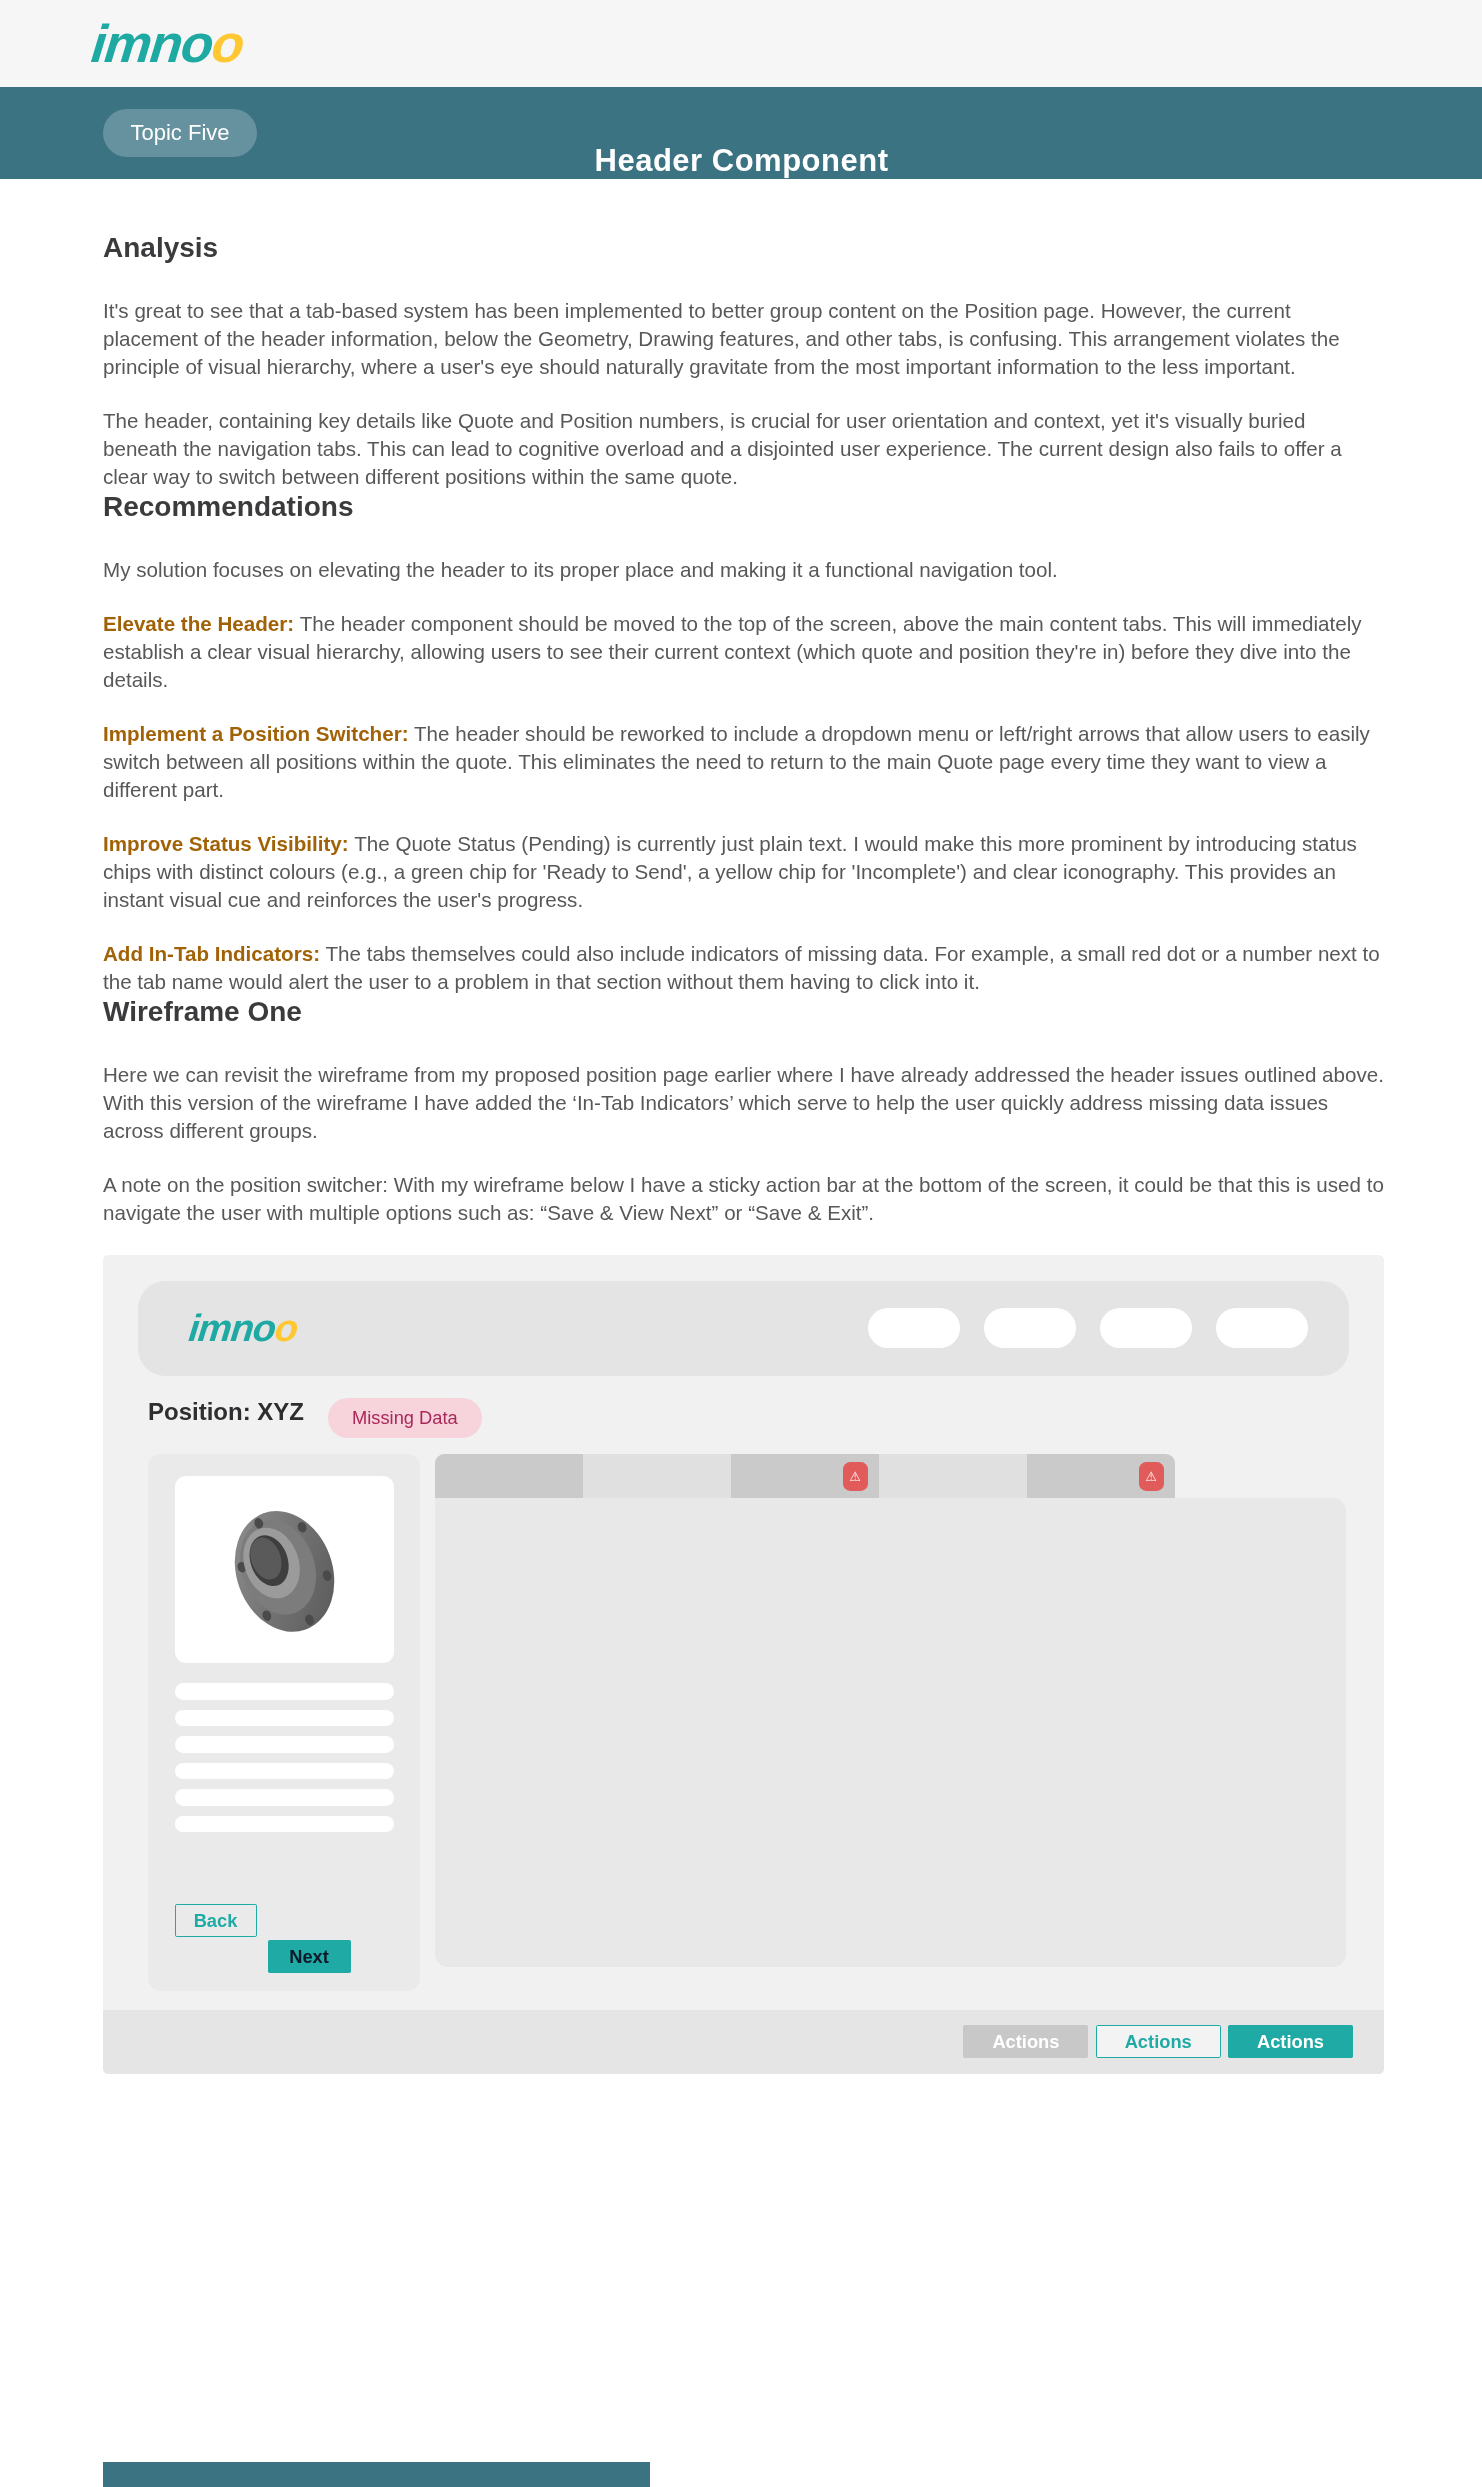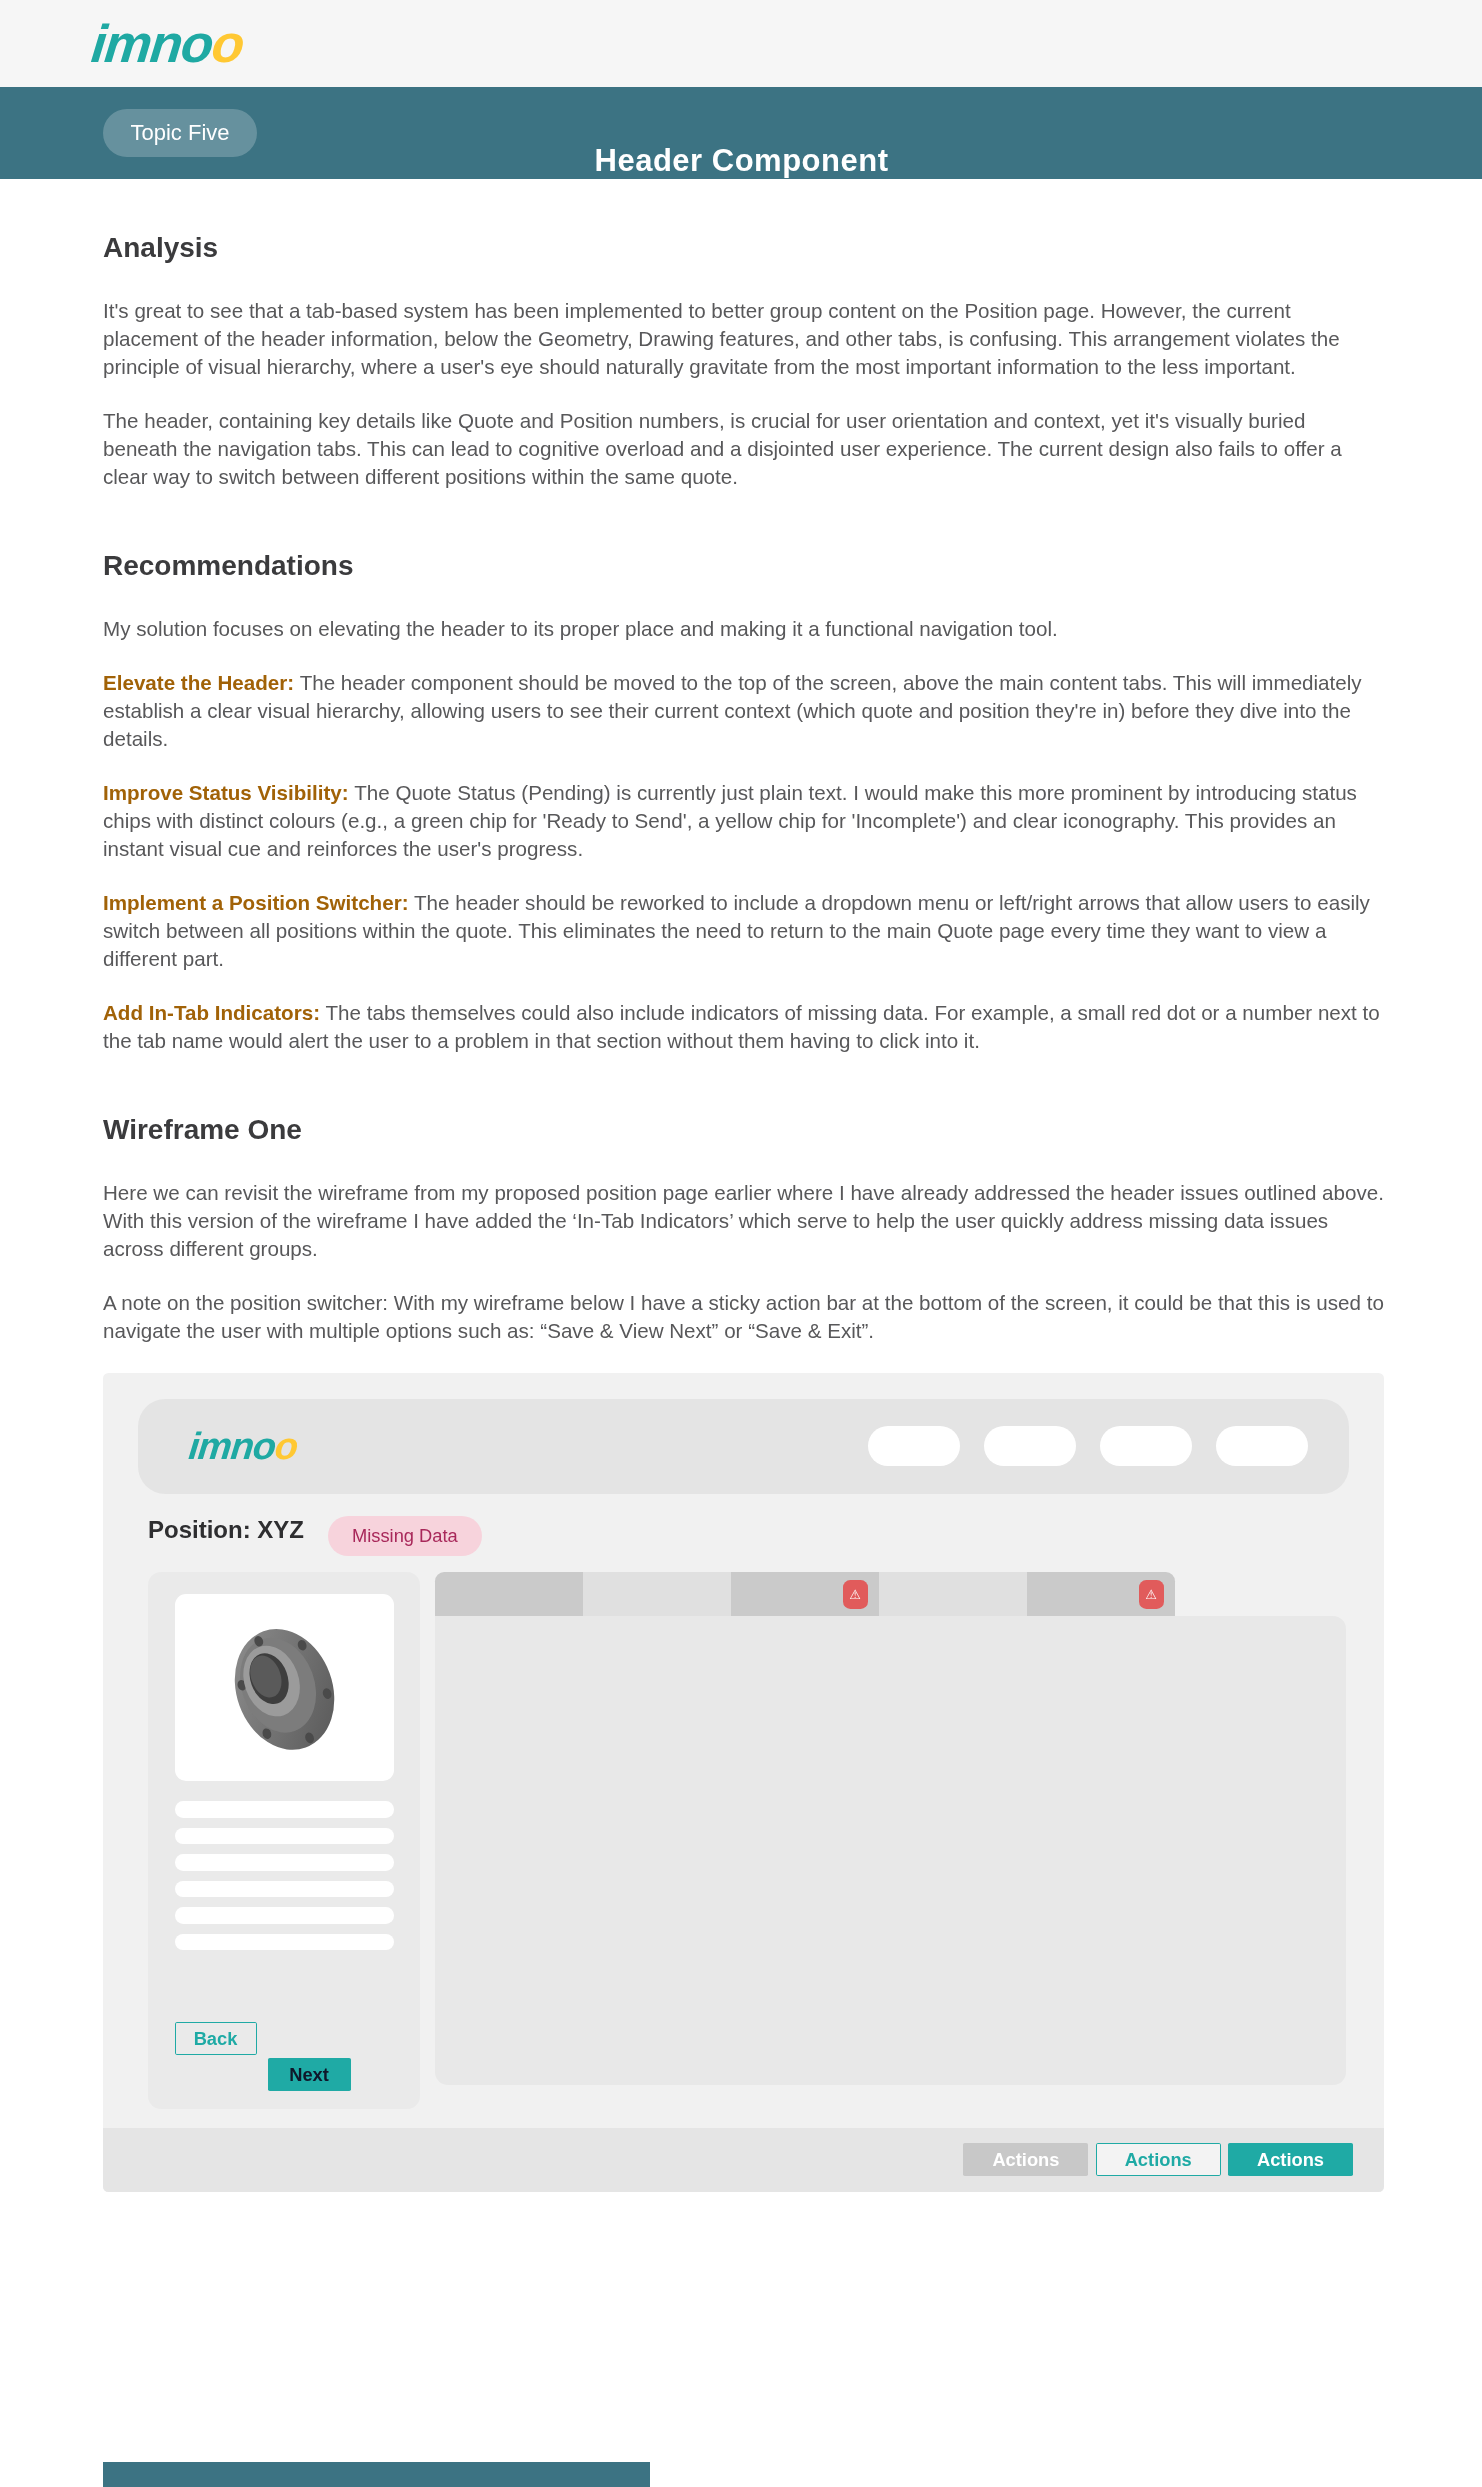--- a/index.html
+++ b/index.html
@@ -22,21 +22,21 @@
   .band { height:92px; background:#3C7383; position:relative; display:flex; align-items:flex-end; }
   .topic-pill {
     position:absolute; left:103px; top:22px;
     background:rgba(255,255,255,0.22); color:#ffffff;
     font-size:22px; padding:11px 27.5px; border-radius:26px;
   }
   .band-title { width:100%; text-align:center; color:#ffffff; font-size:31px; font-weight:bold; letter-spacing:0.5px; }
 
   
   .content { padding:0 99px 0 103px; }
-  h2 { font-size:28px; font-weight:bold; color:#3B3B3D; margin-top:59px; }
+  h2 { font-size:28px; font-weight:bold; color:#3B3B3D; }
   h2.first { margin-top:53px; }
   p { font-size:20.6px; line-height:28px; max-width:1283px; margin-top:26px; color:#58585A; }
   p.after-heading { margin-top:33px; }
   p strong { color:#a16207; font-weight:bold; margin-right:5.5px; }
 
   
   .wf {
     margin:27.5px 99px 0 103px; height:819px;
     background:#F1F1F1; border-radius:5.5px; position:relative;
     overflow:hidden;
@@ -117,22 +117,22 @@
 
 <main class="content">
 
   <h2 class="first">Analysis</h2>
   <p class="after-heading">It's great to see that a tab-based system has been implemented to better group content on the Position page. However, the current placement of the header information, below the Geometry, Drawing features, and other tabs, is confusing. This arrangement violates the principle of visual hierarchy, where a user's eye should naturally gravitate from the most important information to the less important.</p>
   <p>The header, containing key details like Quote and Position numbers, is crucial for user orientation and context, yet it's visually buried beneath the navigation tabs. This can lead to cognitive overload and a disjointed user experience. The current design also fails to offer a clear way to switch between different positions within the same quote.</p>
 
   <h2>Recommendations</h2>
   <p class="after-heading">My solution focuses on elevating the header to its proper place and making it a functional navigation tool.</p>
   <p><strong>Elevate the Header:</strong><span>The header component should be moved to the top of the screen, above the main content tabs. This will immediately establish a clear visual hierarchy, allowing users to see their current context (which quote and position they're in) before they dive into the details.</span></p>
+  <p><strong>Implement a Position Switcher:</strong><span>The header should be reworked to include a dropdown menu or left/right arrows that allow users to easily switch between all positions within the quote. This eliminates the need to return to the main Quote page every time they want to view a different part.</span></p>
   <p><strong>Improve Status Visibility:</strong><span>The Quote Status (Pending) is currently just plain text. I would make this more prominent by introducing status chips with distinct colours (e.g., a green chip for 'Ready to Send', a yellow chip for 'Incomplete') and clear iconography. This provides an instant visual cue and reinforces the user's progress.</span></p>
-  <p><strong>Implement a Position Switcher:</strong><span>The header should be reworked to include a dropdown menu or left/right arrows that allow users to easily switch between all positions within the quote. This eliminates the need to return to the main Quote page every time they want to view a different part.</span></p>
   <p><strong>Add In-Tab Indicators:</strong><span>The tabs themselves could also include indicators of missing data. For example, a small red dot or a number next to the tab name would alert the user to a problem in that section without them having to click into it.</span></p>
 
   <h2>Wireframe One</h2>
   <p class="after-heading">Here we can revisit the wireframe from my proposed position page earlier where I have already addressed the header issues outlined above. With this version of the wireframe I have added the ‘In-Tab Indicators’ which serve to help the user quickly address missing data issues across different groups.</p>
   <p>A note on the position switcher: With my wireframe below I have a sticky action bar at the bottom of the screen, it could be that this is used to navigate the user with multiple options such as: “Save &amp; View Next” or “Save &amp; Exit”.</p>
 </main>
 
 <section class="wf">
 
   <div class="wf-navbar">

